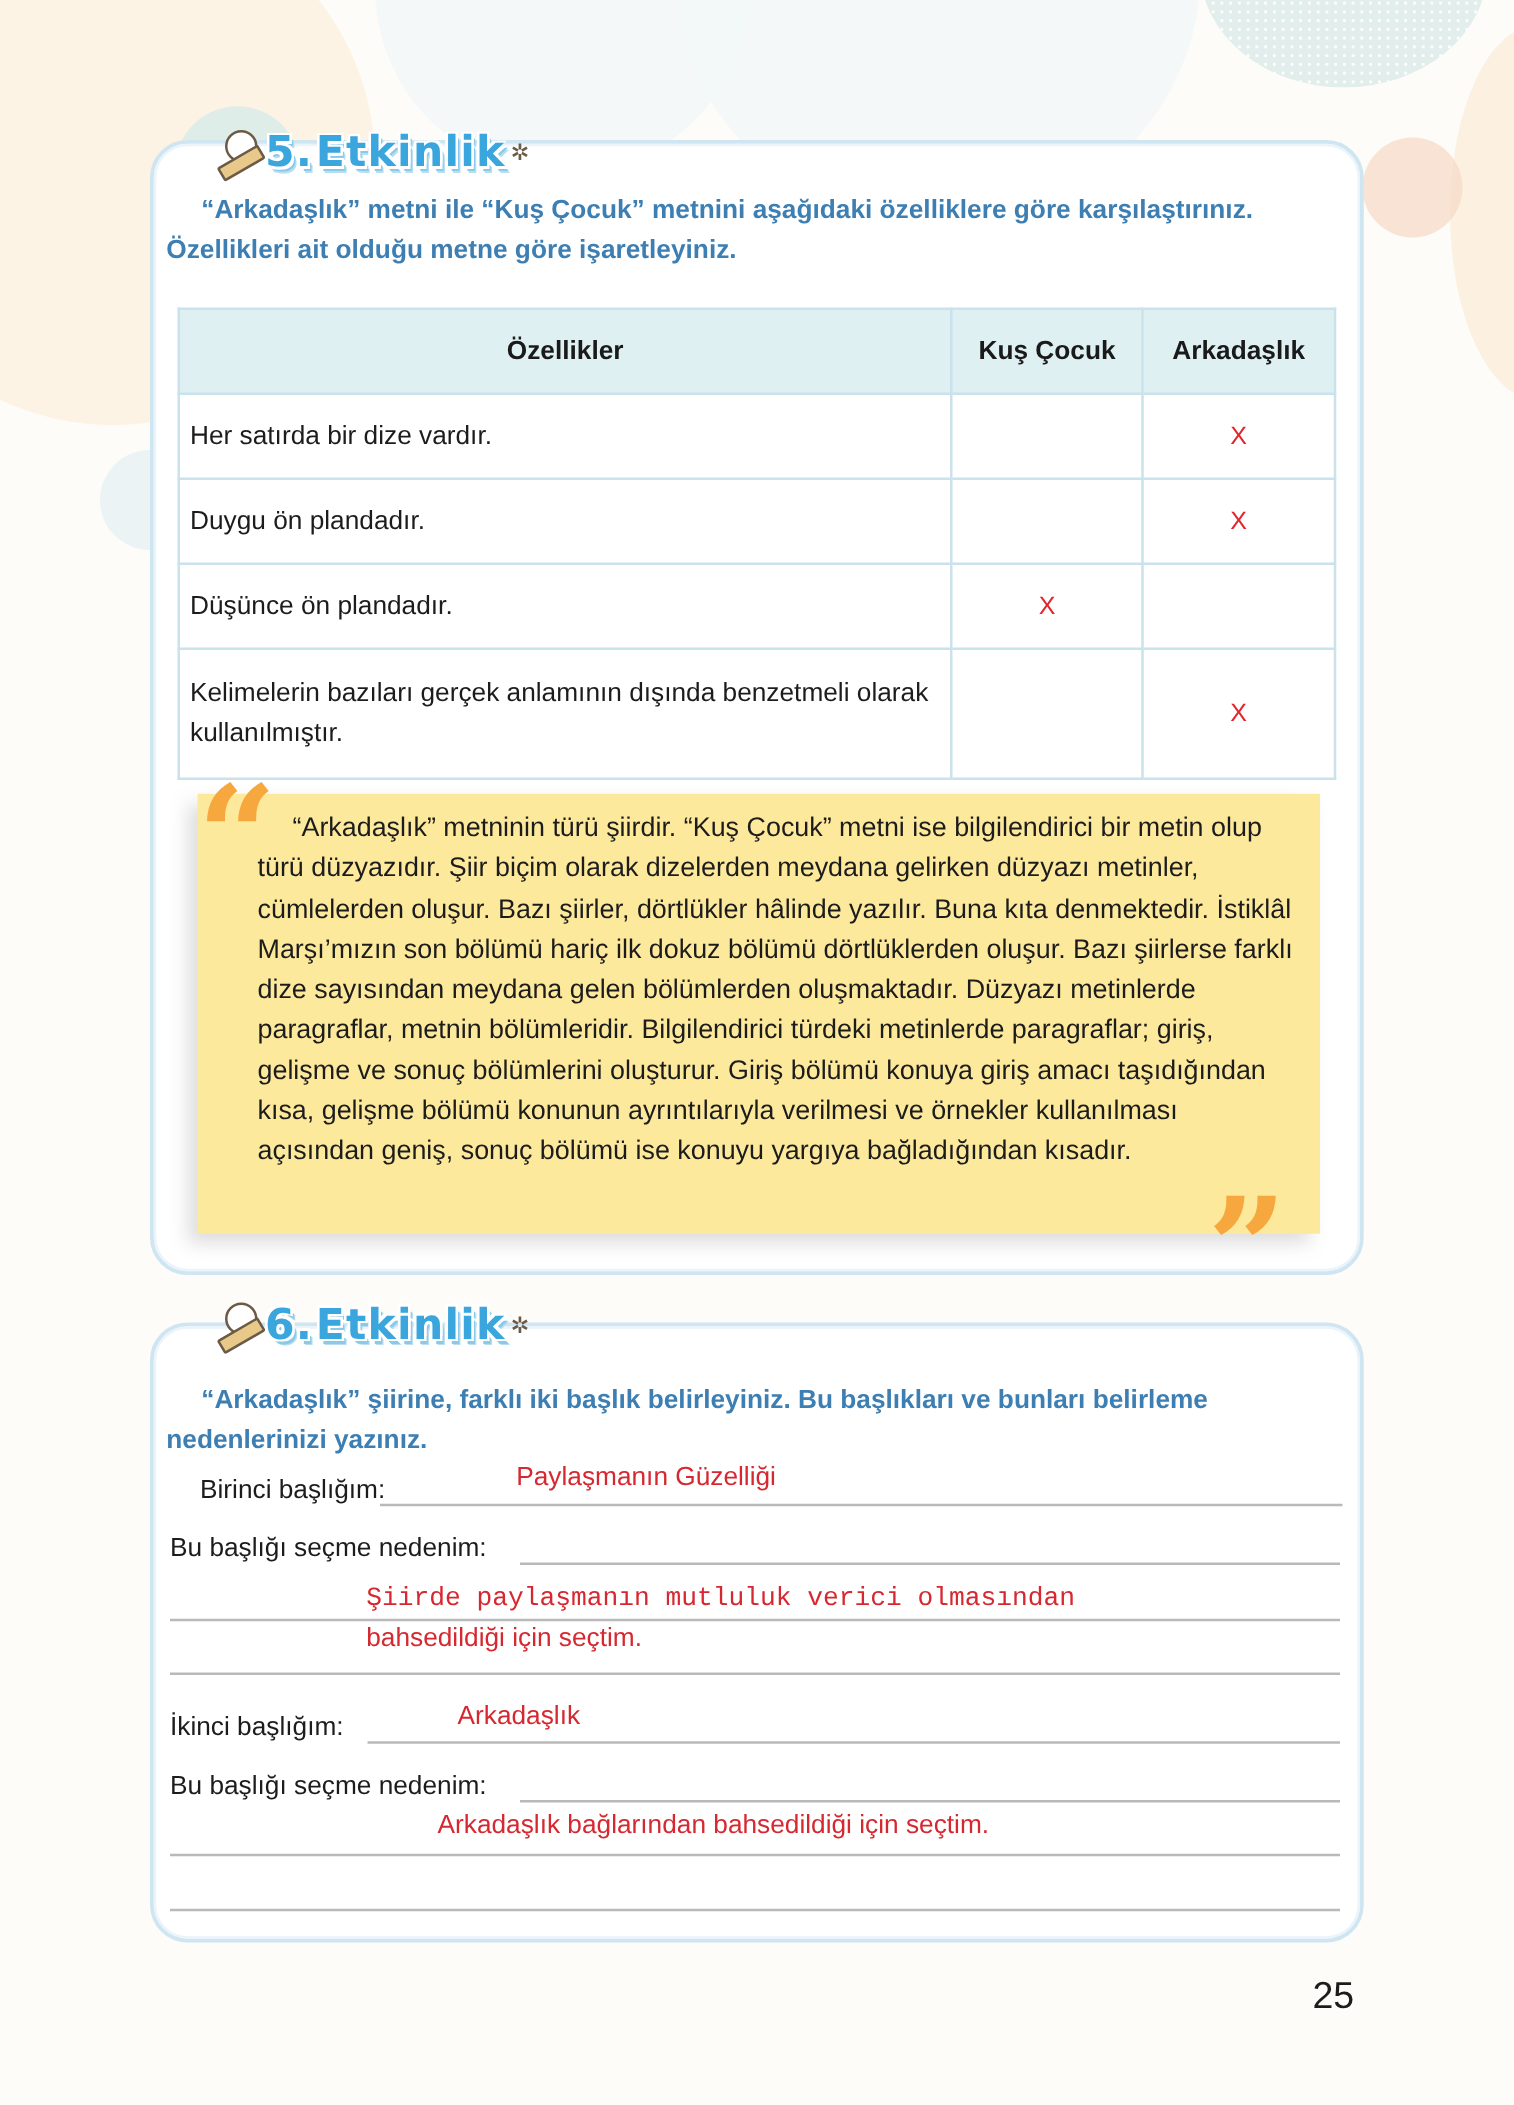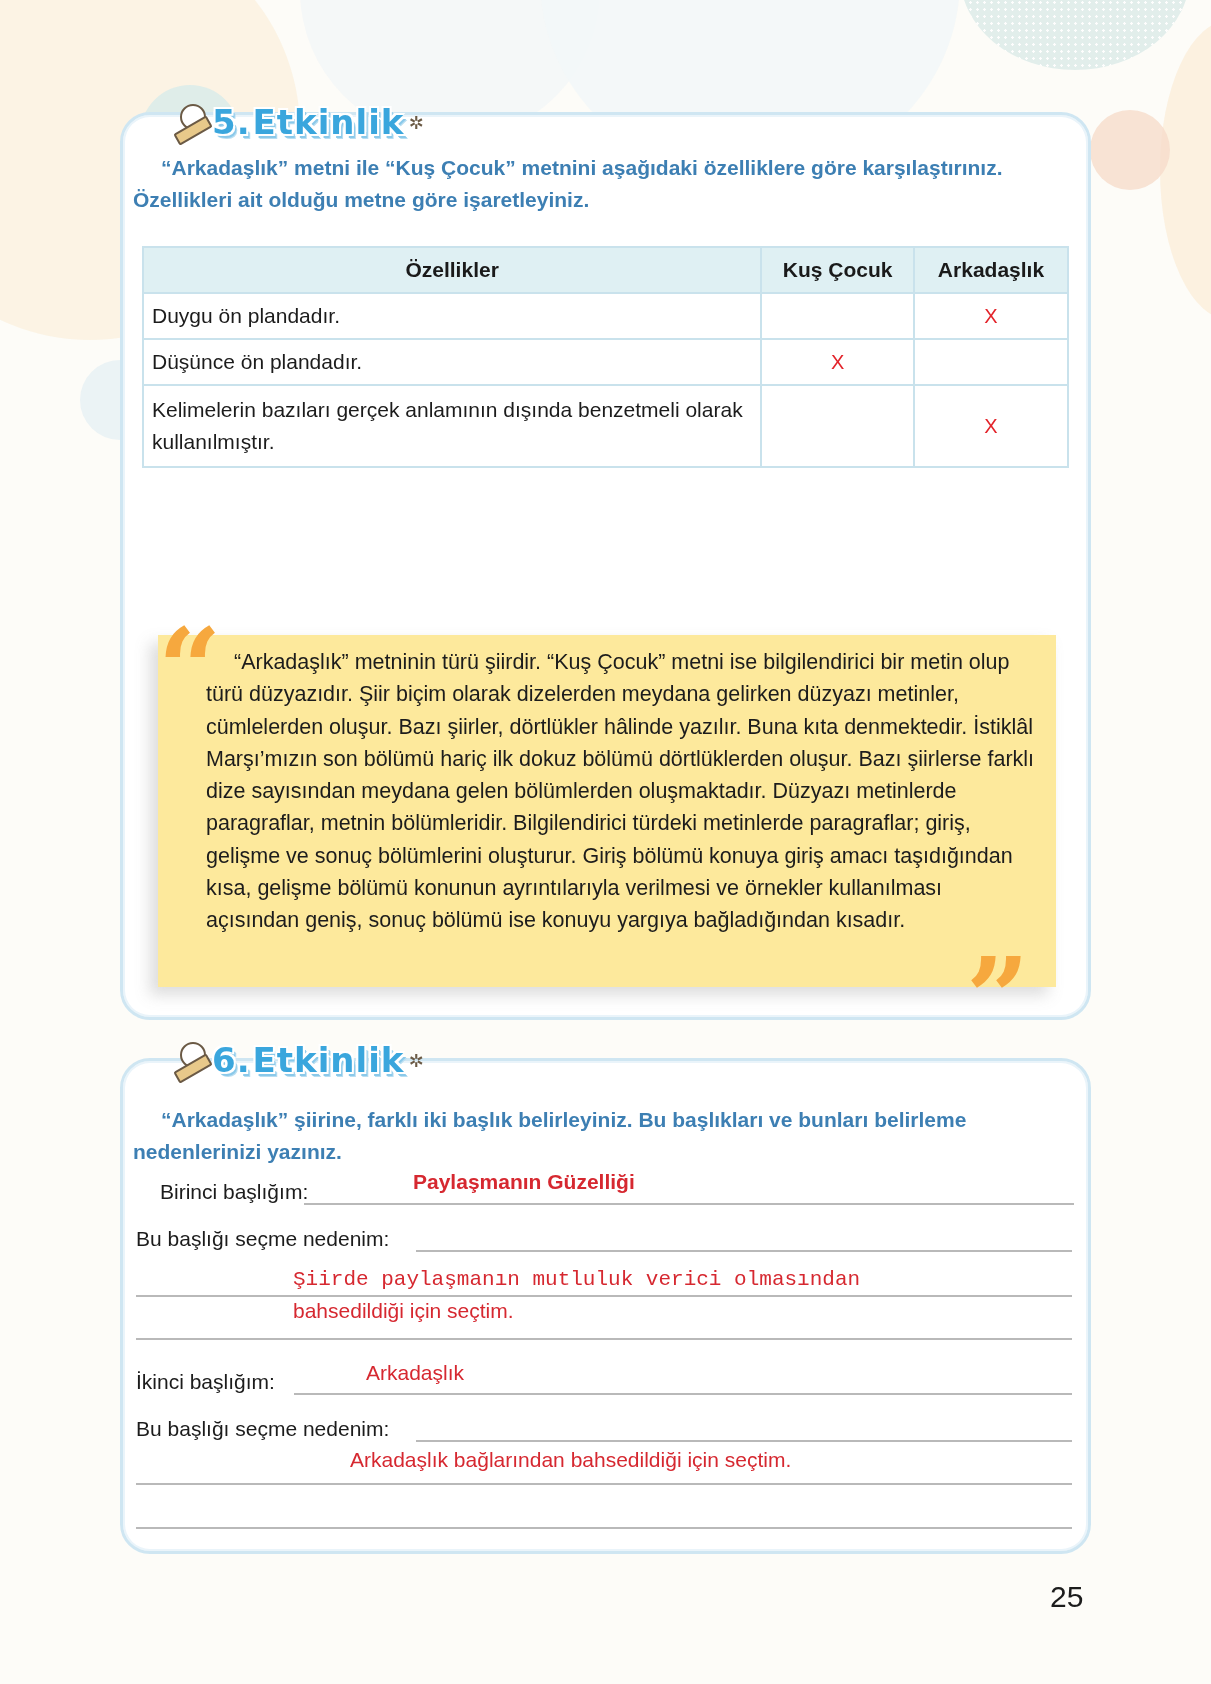--- a/index.html
+++ b/index.html
@@ -53,21 +53,21 @@
     text-indent: 28px;
   }
   .instr5 { top: 152px; }
   .instr6 { top: 1104px; }
 
   table.props {
     position: absolute; left: 142px; top: 246px; width: 927px;
     border-collapse: collapse; font-size: 21px;
   }
   table.props td, table.props th {
-    border: 2px solid #c9e2ec; padding: 0 8px; vertical-align: middle;
+    border: 2px solid #c9e2ec; padding: 11px 8px; vertical-align: middle;
   }
   table.props th { background: #dff0f3; height: 44px; font-weight: bold; font-size: 21px; color: #1a1a1a; }
   table.props td { height: 44px; }
   table.props td.mark { text-align: center; color: #e3242b; font-size: 20px; width: 137px; }
   table.props tr.tall td { height: 80px; line-height: 32px; }
   .col-feature { width: 616px; }
 
   .quote-box {
     position: absolute; left: 158px; top: 635px; width: 898px; height: 352px;
     background: #fde99c;
@@ -119,20 +119,25 @@
 <table class="props">
   <thead>
     <tr>
       <th class="col-feature">Özellikler</th>
       <th>Kuş Çocuk</th>
       <th>Arkadaşlık</th>
     </tr>
   </thead>
   <tbody>
     <tr>
+      <td>Her satırda bir dize vardır.</td>
+      <td class="mark"></td>
+      <td class="mark">X</td>
+    </tr>
+    <tr>
       <td>Duygu ön plandadır.</td>
       <td class="mark"></td>
       <td class="mark">X</td>
     </tr>
     <tr>
       <td>Düşünce ön plandadır.</td>
       <td class="mark">X</td>
       <td class="mark"></td>
     </tr>
     <tr class="tall">
@@ -156,21 +161,21 @@
     </span>
   <span>6.</span>
   <span>Etkinlik</span>
   <span class="sparkle">✲</span>
 </div>
 
 <div class="instr instr6">“Arkadaşlık” şiirine, farklı iki başlık belirleyiniz. Bu başlıkları ve bunları belirleme nedenlerinizi yazınız.</div>
 
 <div class="form-row" style="top:1180px;margin-left:24px;">Birinci başlığım:</div>
 <div class="rule" style="left:304px; top:1203px; width:770px;"></div>
-<div class="answer" style="left:413px; top:1170px;font-weight:bold;">Paylaşmanın Güzelliği</div>
+<div class="answer" style="left:413px; top:1170px;">Paylaşmanın Güzelliği</div>
 
 <div class="form-row" style="top:1227px;">Bu başlığı seçme nedenim:</div>
 <div class="rule" style="left:416px; top:1250px; width:656px;"></div>
 <div class="answer" style="left:293px; top:1268px;font-family:Liberation Mono, monospace;">Şiirde paylaşmanın mutluluk verici olmasından</div>
 <div class="rule" style="left:136px; top:1295px; width:936px;"></div>
 <div class="answer" style="left:293px; top:1299px;">bahsedildiği için seçtim.</div>
 <div class="rule" style="left:136px; top:1338px; width:936px;"></div>
 
 <div class="form-row" style="top:1370px;">İkinci başlığım:</div>
 <div class="rule" style="left:294px; top:1393px; width:778px;"></div>

